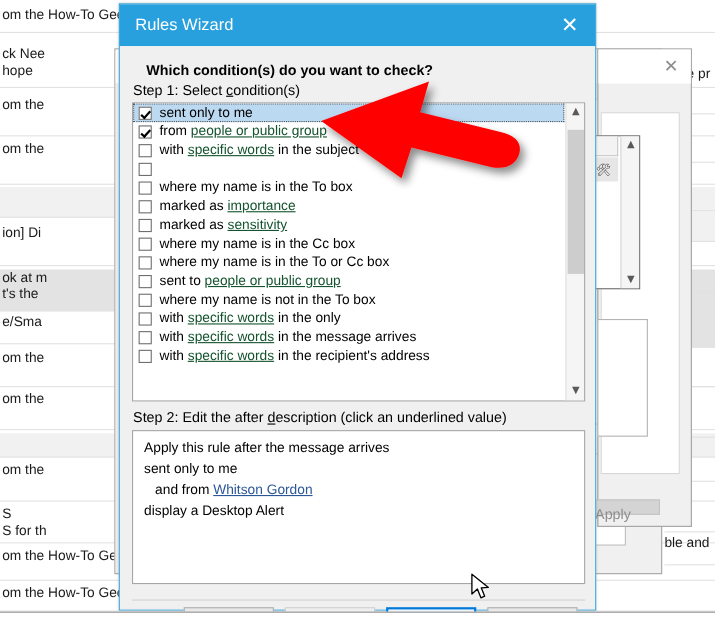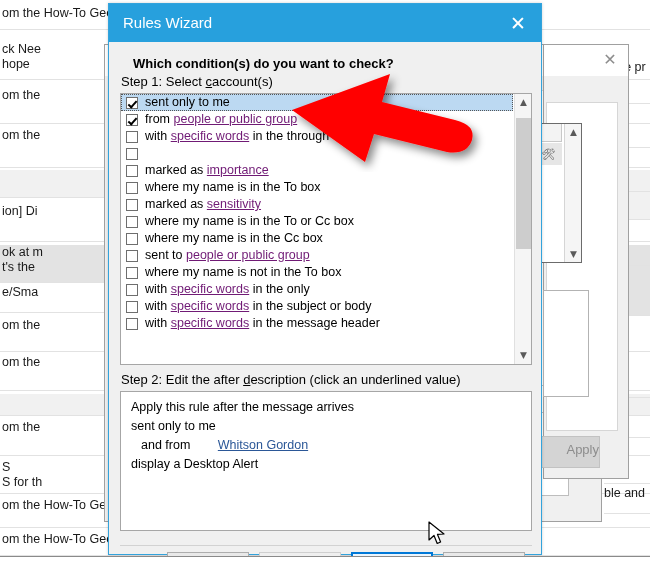--- a/index.html
+++ b/index.html
@@ -196,21 +196,21 @@
   }
   .cond-cb {
     width:12px; height:12px; border:1px solid #6e6e6e; background:#fff;
     box-sizing:border-box; margin-right:7px; position:relative; flex:0 0 auto;
   }
   .cond-cb.checked:after {
     content:""; position:absolute; left:3px; top:1px; width:3px; height:7px;
     border:solid #000; border-width:0 2px 2px 0; transform:rotate(42deg);
   }
   .cond-text .lnk {
-    color:#701a75; text-decoration:underline;
+    color:#14532d; text-decoration:underline;
   }
   
   #cond-sb {
     position:absolute; right:0; top:0; width:17px; bottom:0;
     background:#f5f5f5; border-left:1px solid #e0e0e0; box-sizing:border-box;
   }
   .sb-arrow {
     position:absolute; left:0; width:17px; height:17px;
     color:#5a5a5a; font-size:9px; text-align:center; line-height:17px;
     font-family:"DejaVu Sans", sans-serif;
@@ -224,21 +224,21 @@
   #rw-step2 {
     position:absolute; left:12px; top:330px; font-size:13px;
   }
   #rw-step2 u { text-decoration: underline; }
   #desc-box {
     position:absolute; left:11px; top:349px; width:412px; height:140px;
     background:#ffffff; border:1px solid #a6a6a6; box-sizing:border-box;
     padding:6px 10px; font-size:12.5px; line-height:19px;
   }
   #desc-box .indent { padding-left:10px; }
-  #desc-box .lnk { color:#2b5797; text-decoration:underline;margin-left:24px; }
+  #desc-box .lnk { color:#2b5797; text-decoration:underline; }
   #btn-sep {
     position:absolute; left:11px; top:503px; width:412px; height:1px;
     background:#d2d2d2;
   }
   #rw-buttons {
     position:absolute; left:0; right:0; top:510px;
     display:flex; justify-content:flex-end; gap:10px; padding-right:16px;
   }
   .wbtn {
     width:82px; height:26px; line-height:24px; text-align:center;
@@ -285,23 +285,23 @@
   .rp-sb-arrow {
     position:absolute; left:0; width:17px; height:16px;
     text-align:center; line-height:16px; font-size:9px; color:#5a5a5a;
     font-family:"DejaVu Sans", sans-serif;
   }
   #rp-sub-box {
     position:absolute; left:-1px; top:245px; width:46px; height:107px;
     background:#fff; border:1px solid #b3b3b3; box-sizing:border-box;
   }
   #rp-apply {
-    position:absolute; left:-4px; bottom:10px; width:60px; height:32px;
+    position:absolute; left:-4px; bottom:10px; width:60px; height:14px;
     background:#d4d4d4; border:1px solid #c2c2c2; color:#8d8d8d;
-    font-size:13px; text-align:right; line-height:25px; box-sizing:border-box;
+    font-size:13px; text-align:left; line-height:25px; box-sizing:border-box;
   }
 
   
   #red-arrow {
     position:absolute; left:290px; top:62px; width:200px; height:110px;
     pointer-events:none;
   }
   
   #cursor {
     position:absolute; left:428px; top:521px; width:20px; height:26px;
@@ -437,78 +437,78 @@
 
 <div id="rules-wizard">
   <div id="rw-titlebar">
     <div id="rw-title">Rules Wizard</div>
     <div id="rw-close">✕</div>
   </div>
   <div id="rw-body">
 
     <div id="rw-q">Which condition(s) do you want to check?</div>
 
-    <div id="rw-step1"><span>Step 1: Select </span><u>c</u><span>account(s)</span></div>
+    <div id="rw-step1"><span>Step 1: Select </span><u>c</u><span>ondition(s)</span></div>
 
     <div id="cond-box">
       <div id="cond-list">
           <div class="cond-item selected">
             <span class="cond-cb checked"></span>
             <span class="cond-text"><span>sent only to me</span></span>
           </div>
           <div class="cond-item">
             <span class="cond-cb checked"></span>
             <span class="cond-text"><span>from </span><span class="lnk">people or public group</span></span>
           </div>
           <div class="cond-item">
             <span class="cond-cb"></span>
-            <span class="cond-text"><span>with </span><span class="lnk">specific words</span><span> in the through</span></span>
-          </div>
-          <div class="cond-item">
-            <span class="cond-cb"></span>
+            <span class="cond-text"><span>with </span><span class="lnk">specific words</span><span> in the subject</span></span>
+          </div>
+          <div class="cond-item">
+            <span class="cond-cb"></span>
+          </div>
+          <div class="cond-item">
+            <span class="cond-cb"></span>
+            <span class="cond-text"><span>where my name is in the To box</span></span>
           </div>
           <div class="cond-item">
             <span class="cond-cb"></span>
             <span class="cond-text"><span>marked as </span><span class="lnk">importance</span></span>
           </div>
           <div class="cond-item">
             <span class="cond-cb"></span>
-            <span class="cond-text"><span>where my name is in the To box</span></span>
-          </div>
-          <div class="cond-item">
-            <span class="cond-cb"></span>
             <span class="cond-text"><span>marked as </span><span class="lnk">sensitivity</span></span>
           </div>
           <div class="cond-item">
             <span class="cond-cb"></span>
+            <span class="cond-text"><span>where my name is in the Cc box</span></span>
+          </div>
+          <div class="cond-item">
+            <span class="cond-cb"></span>
             <span class="cond-text"><span>where my name is in the To or Cc box</span></span>
           </div>
           <div class="cond-item">
             <span class="cond-cb"></span>
-            <span class="cond-text"><span>where my name is in the Cc box</span></span>
-          </div>
-          <div class="cond-item">
-            <span class="cond-cb"></span>
             <span class="cond-text"><span>sent to </span><span class="lnk">people or public group</span></span>
           </div>
           <div class="cond-item">
             <span class="cond-cb"></span>
             <span class="cond-text"><span>where my name is not in the To box</span></span>
           </div>
           <div class="cond-item">
             <span class="cond-cb"></span>
             <span class="cond-text"><span>with </span><span class="lnk">specific words</span><span> in the only</span></span>
           </div>
           <div class="cond-item">
             <span class="cond-cb"></span>
-            <span class="cond-text"><span>with </span><span class="lnk">specific words</span><span> in the subject or body</span></span>
-          </div>
-          <div class="cond-item">
-            <span class="cond-cb"></span>
-            <span class="cond-text"><span>with </span><span class="lnk">specific words</span><span> in the message header</span></span>
+            <span class="cond-text"><span>with </span><span class="lnk">specific words</span><span> in the message arrives</span></span>
+          </div>
+          <div class="cond-item">
+            <span class="cond-cb"></span>
+            <span class="cond-text"><span>with </span><span class="lnk">specific words</span><span> in the recipient's address</span></span>
           </div>
         </div>
       <div id="cond-sb">
         <div class="sb-arrow" id="sb-up">▲</div>
         <div id="sb-thumb"></div>
         <div class="sb-arrow" id="sb-down">▼</div>
       </div>
     </div>
 
     <div id="rw-step2"><span>Step 2: Edit the after </span><u>d</u><span>escription (click an underlined value)</span></div>

